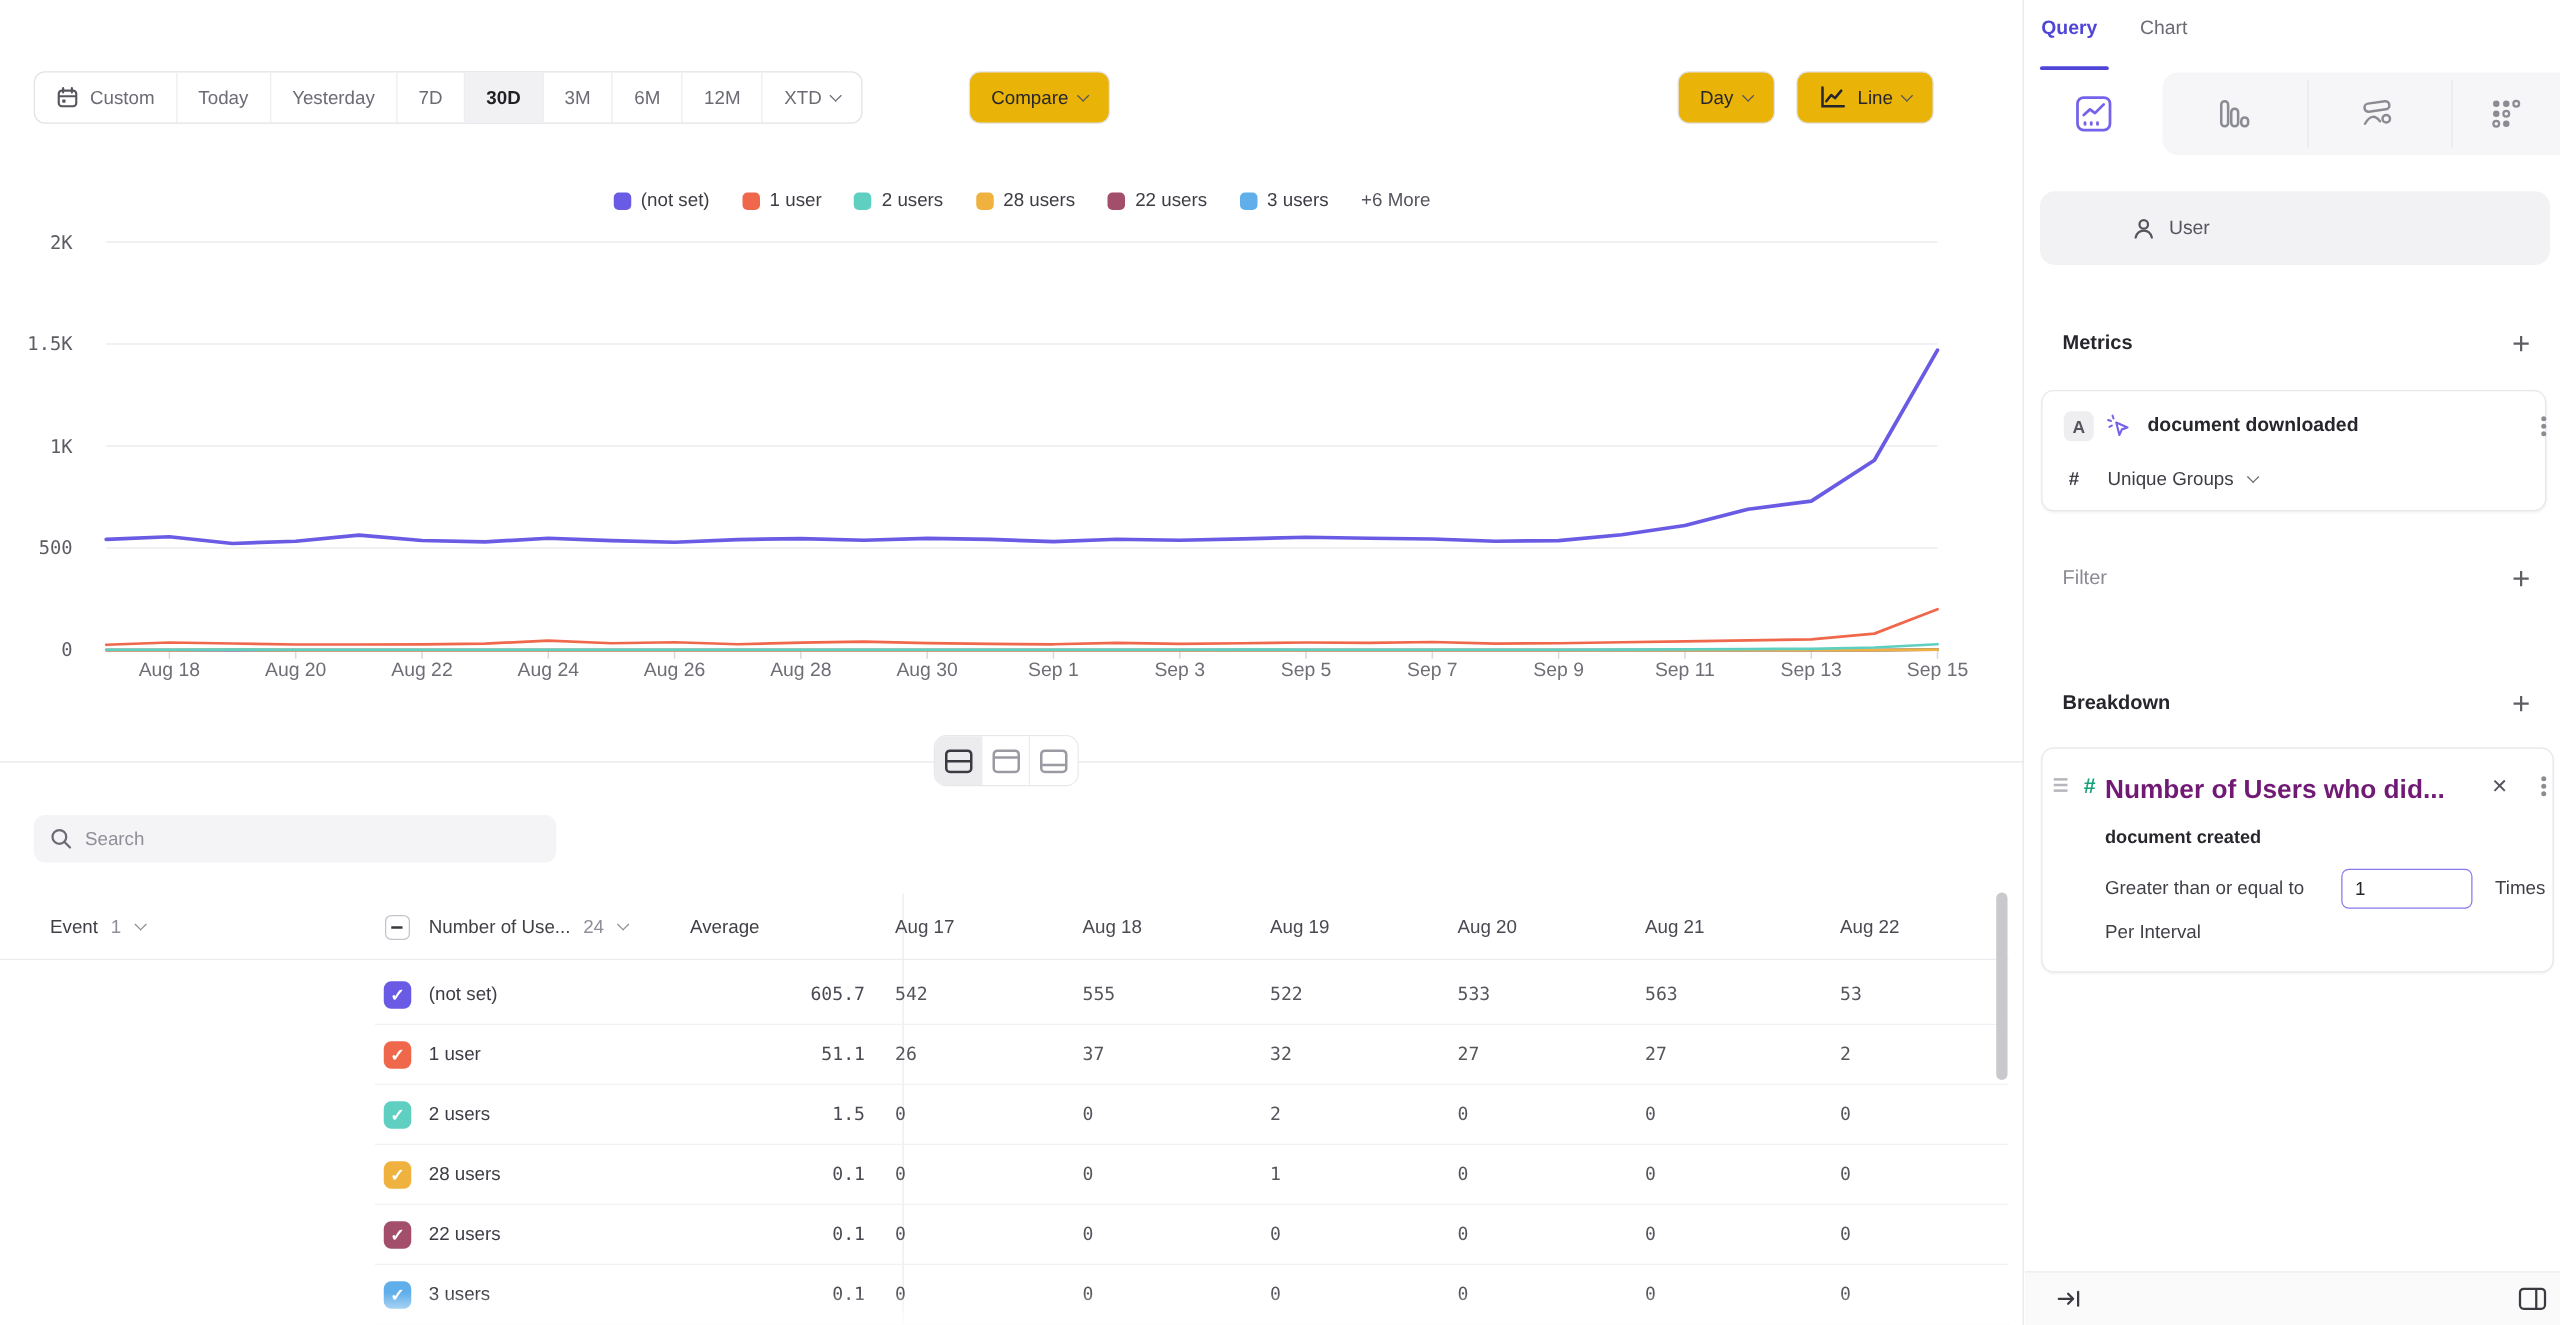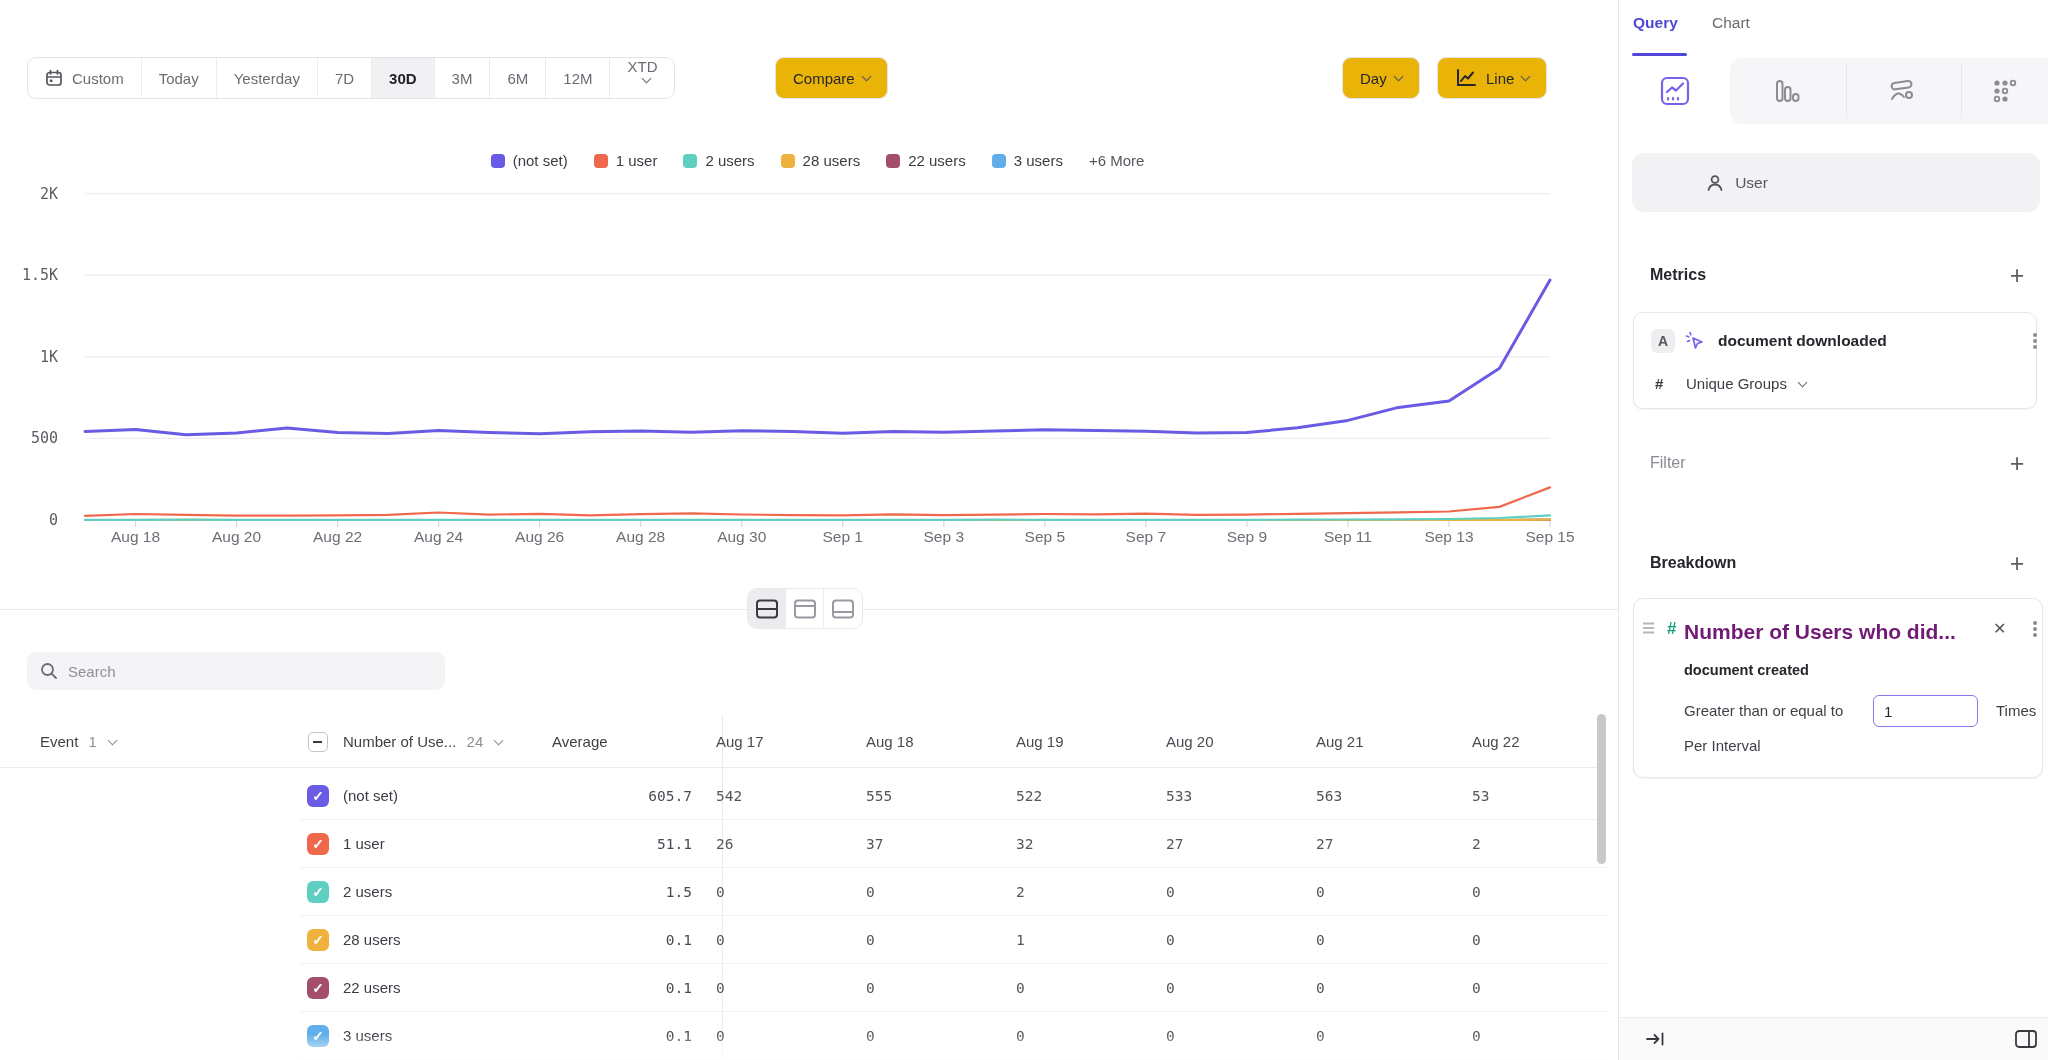--- a/index.html
+++ b/index.html
@@ -11,21 +11,21 @@
     border-bottom:1.7px solid currentColor; transform:rotate(45deg); margin-left:8px; margin-bottom:3px; }
 
   
   .main { position:absolute; left:0; top:0; width:1619px; height:1060px; border-right:1px solid #e6e6ea; background:#fff; }
 
   
   .range-group { position:absolute; left:27px; top:57px; height:42px; display:flex; align-items:stretch;
     border:1px solid #e3e3e8; border-radius:9px; background:#fff; overflow:hidden; }
   .range-btn { display:flex; align-items:center; padding:0 17px; font-size:15px; color:#6b6b74;
     border-right:1px solid #ededf1; cursor:pointer; white-space:nowrap; }
-  .range-btn:last-child { border-right:none;flex-direction:column; }
+  .range-btn:last-child { border-right:none; }
   .range-btn.sel { background:#f1f1f3; color:#1f1f24; font-weight:bold; }
   .cal-icon { display:inline-flex; margin-right:9px; }
   .pill-btn { position:absolute; top:57px; height:42px; display:flex; align-items:center; padding:0 17px;
     border:1px solid #e3e3e8; border-radius:9px; background:#eab308; font-size:15px; color:#26262c; cursor:pointer; }
   .pill-btn .chev { color:#55555e; }
   #compare-btn { left:775px; }
   #interval-btn { left:1342px; }
   #charttype-btn { left:1437px; }
   #charttype-btn svg { margin-right:9px; }
 

